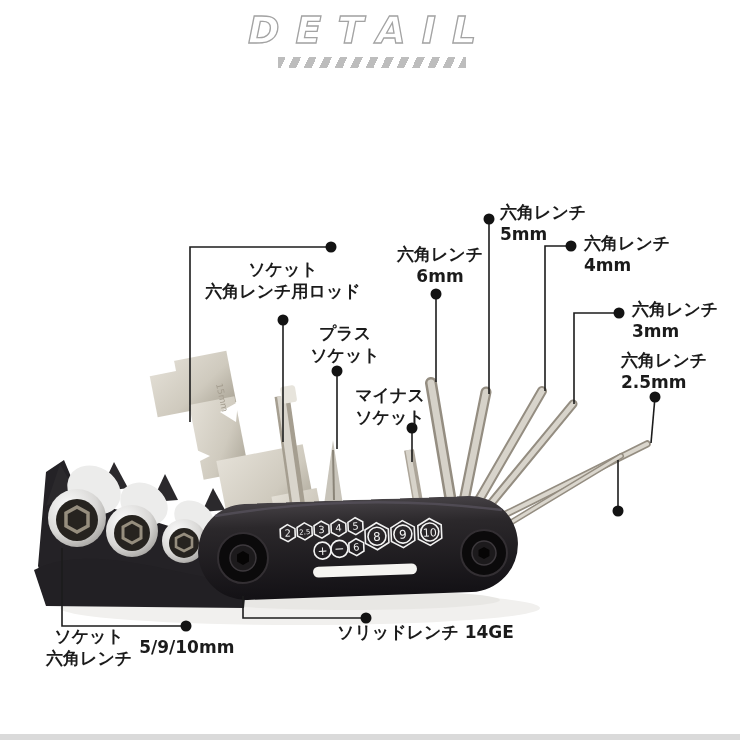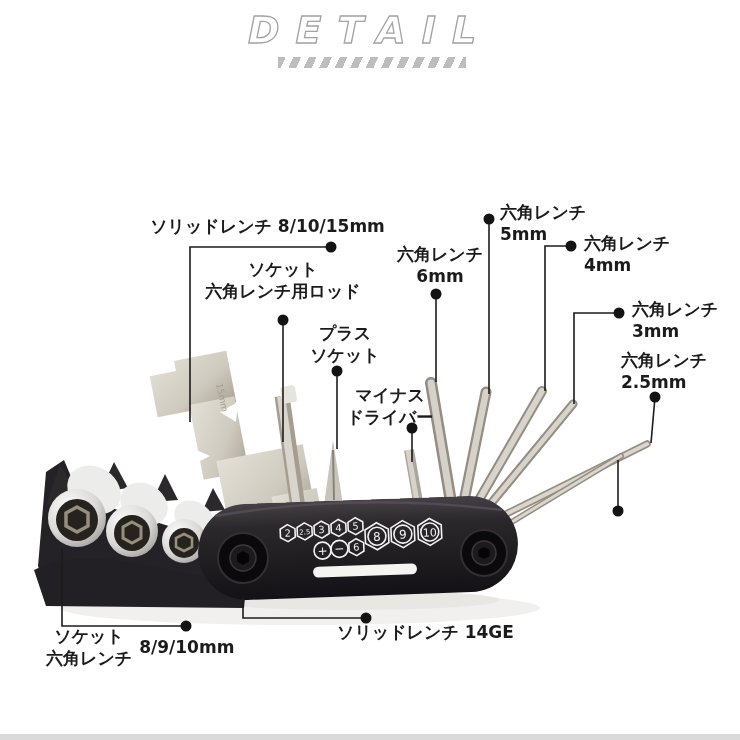--- a/index.html
+++ b/index.html
@@ -227,38 +227,37 @@
         <polyline points="62,548 62,626 186,626" fill="none"></polyline>
           <circle cx="186" cy="626" r="5.5" stroke="none"></circle>
       </g>
       <g>
         <polyline points="243,596 243,618 366,618" fill="none"></polyline>
           <circle cx="366" cy="618" r="5.5" stroke="none"></circle>
       </g>
     </g>
   </svg>
 
-  <div class="lbl ctr" style="left:150px;top:215px;width:235px;">ソリッドレンチ 8/10/15mm</div>
   <div class="lbl ctr" style="left:183px;top:258px;width:200px;">ソケット
 六角レンチ用ロッド</div>
   <div class="lbl ctr" style="left:295px;top:322px;width:100px;">プラス
 ソケット</div>
   <div class="lbl ctr" style="left:340px;top:384px;width:100px;">マイナス
-ドライバー</div>
+ソケット</div>
   <div class="lbl ctr" style="left:390px;top:243px;width:100px;">六角レンチ
 6mm</div>
   <div class="lbl" style="left:500px;top:201px;">六角レンチ
 5mm</div>
   <div class="lbl" style="left:584px;top:232px;">六角レンチ
 4mm</div>
   <div class="lbl" style="left:632px;top:298px;">六角レンチ
 3mm</div>
   <div class="lbl" style="left:621px;top:349px;">六角レンチ
 2.5mm</div>
   <div class="lbl row" style="left:46px;top:625px;">
     <span class="ctr" style="white-space:pre-line;">ソケット
 六角レンチ</span>
-    <span>8/9/10mm</span>
+    <span>5/9/10mm</span>
   </div>
   <div class="lbl" style="left:337px;top:621px;">ソリッドレンチ 14GE</div>
 
   <div class="bottom-strip"></div>
 </div>
 
 </body></html>

